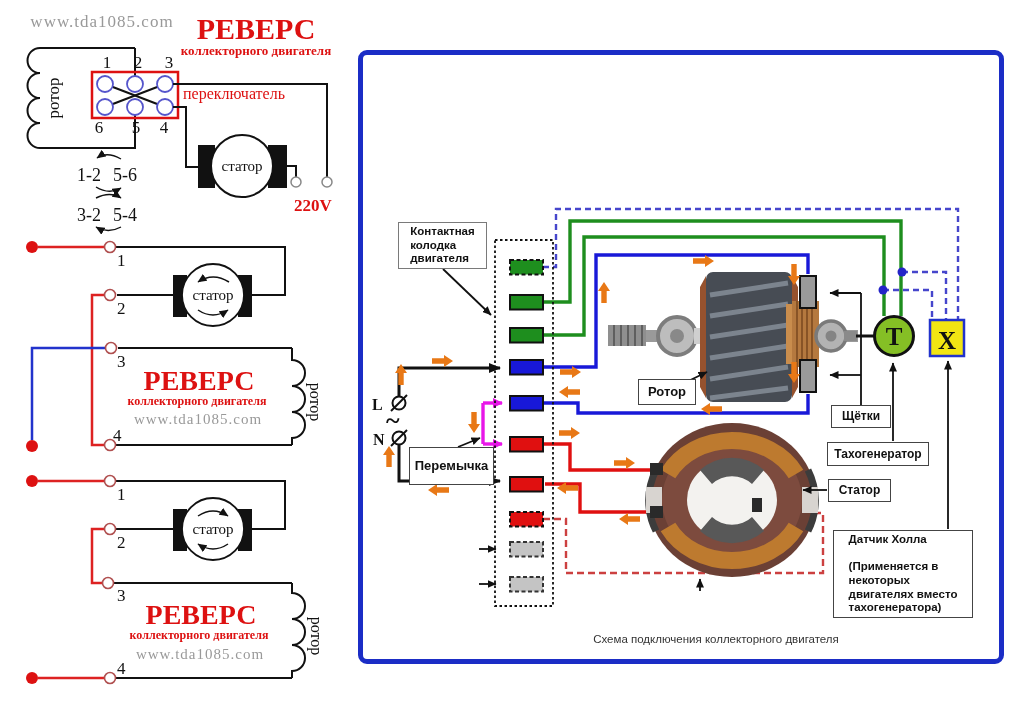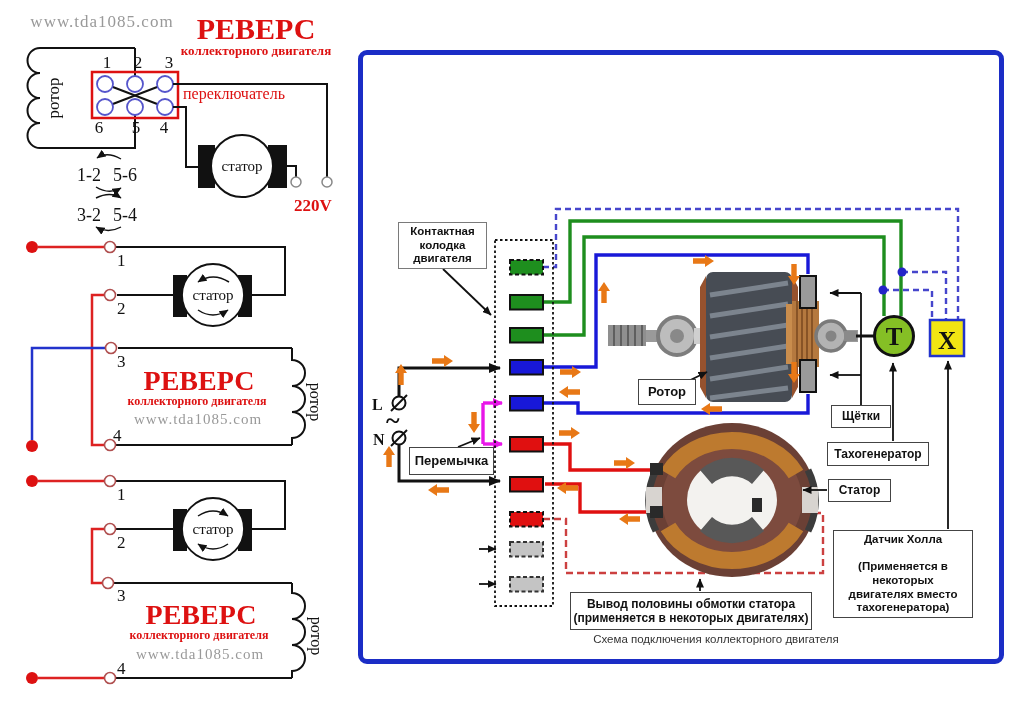--- a/index.html
+++ b/index.html
@@ -5,52 +5,50 @@
   html,body{margin:0;padding:0;background:#fff;}
   .canvas{position:relative;width:1015px;height:704px;background:#fff;overflow:hidden;
           font-family:"Liberation Sans",sans-serif;}
   .art{position:absolute;left:0;top:0;z-index:2;}
   .panel{position:absolute;left:358px;top:50px;width:646px;height:614px;
          border:5px solid #1b2dc6;border-radius:9px;background:#fff;box-sizing:border-box;z-index:1;}
   .panel-title{position:absolute;left:366px;top:121px;width:634px;text-align:center;
          font-family:"Liberation Serif","DejaVu Serif",serif;font-weight:bold;font-size:27px;
          color:#2233cc;z-index:3;}
   .lbl{position:absolute;z-index:3;background:#fff;border:1.5px solid #444;
-       display:flex;align-items:center;justify-content:center;text-align:center;
+       display:flex;align-items:center;justify-content:center;text-align:left;
        font-weight:bold;color:#111;white-space:pre-line;line-height:1.18;box-sizing:border-box;}
   .lbl.soft{border-color:#7a7a7a;}
   .caption{position:absolute;z-index:3;font-size:11.5px;color:#333;text-align:center;white-space:nowrap;margin-left:21px;}
   
   svg text{font-family:"Liberation Serif","DejaVu Serif",serif;fill:#111;}
   .mid{text-anchor:middle;}
   .red{fill:#dd1111;} .gray{fill:#999999;} .b{font-weight:bold;}
 </style>
 </head>
 <body>
 
 <div class="canvas">
 
   <div class="panel"></div>
 
   <div class="lbl soft" style="left:398px;top:222px;width:89px;height:47px;font-size:11.5px;">Контактная
 колодка
 двигателя</div>
-  <div class="lbl" style="left:409px;top:447px;width:85px;height:28px;font-size:13px;">Перемычка</div>
+  <div class="lbl" style="left:409px;top:447px;width:85px;height:38px;font-size:13px;">Перемычка</div>
   <div class="lbl" style="left:638px;top:379px;width:58px;height:26px;font-size:13px;">Ротор</div>
   <div class="lbl" style="left:831px;top:405px;width:60px;height:23px;font-size:12px;">Щётки</div>
   <div class="lbl" style="left:827px;top:442px;width:102px;height:24px;font-size:12px;">Тахогенератор</div>
   <div class="lbl" style="left:828px;top:479px;width:63px;height:23px;font-size:12px;">Статор</div>
   <div class="lbl" style="left:833px;top:530px;width:140px;height:88px;font-size:11.5px;">Датчик Холла
 
 (Применяется в
 некоторых
 двигателях вместо
 тахогенератора)</div>
-  <div class="lbl" style="left:570px;top:592px;width:242px;height:38px;font-size:12px;">Вывод половины обмотки статора
-(применяется в некоторых двигателях)</div>
   <div class="caption" style="left:570px;top:633px;width:250px;">Схема подключения коллекторного двигателя</div>
 
   <svg class="art" width="1015" height="704" viewBox="0 0 1015 704">
     <defs>
       <marker id="ah" markerUnits="userSpaceOnUse" markerWidth="10" markerHeight="8" refX="8.5" refY="4" orient="auto">
           <path d="M0,0 L9,4 L0,8 z" fill="#111"></path>
         </marker>
       <marker id="ahw" markerUnits="userSpaceOnUse" markerWidth="13" markerHeight="10" refX="11" refY="5" orient="auto">
           <path d="M0,0 L12,5 L0,10 z" fill="#111"></path>
         </marker>

